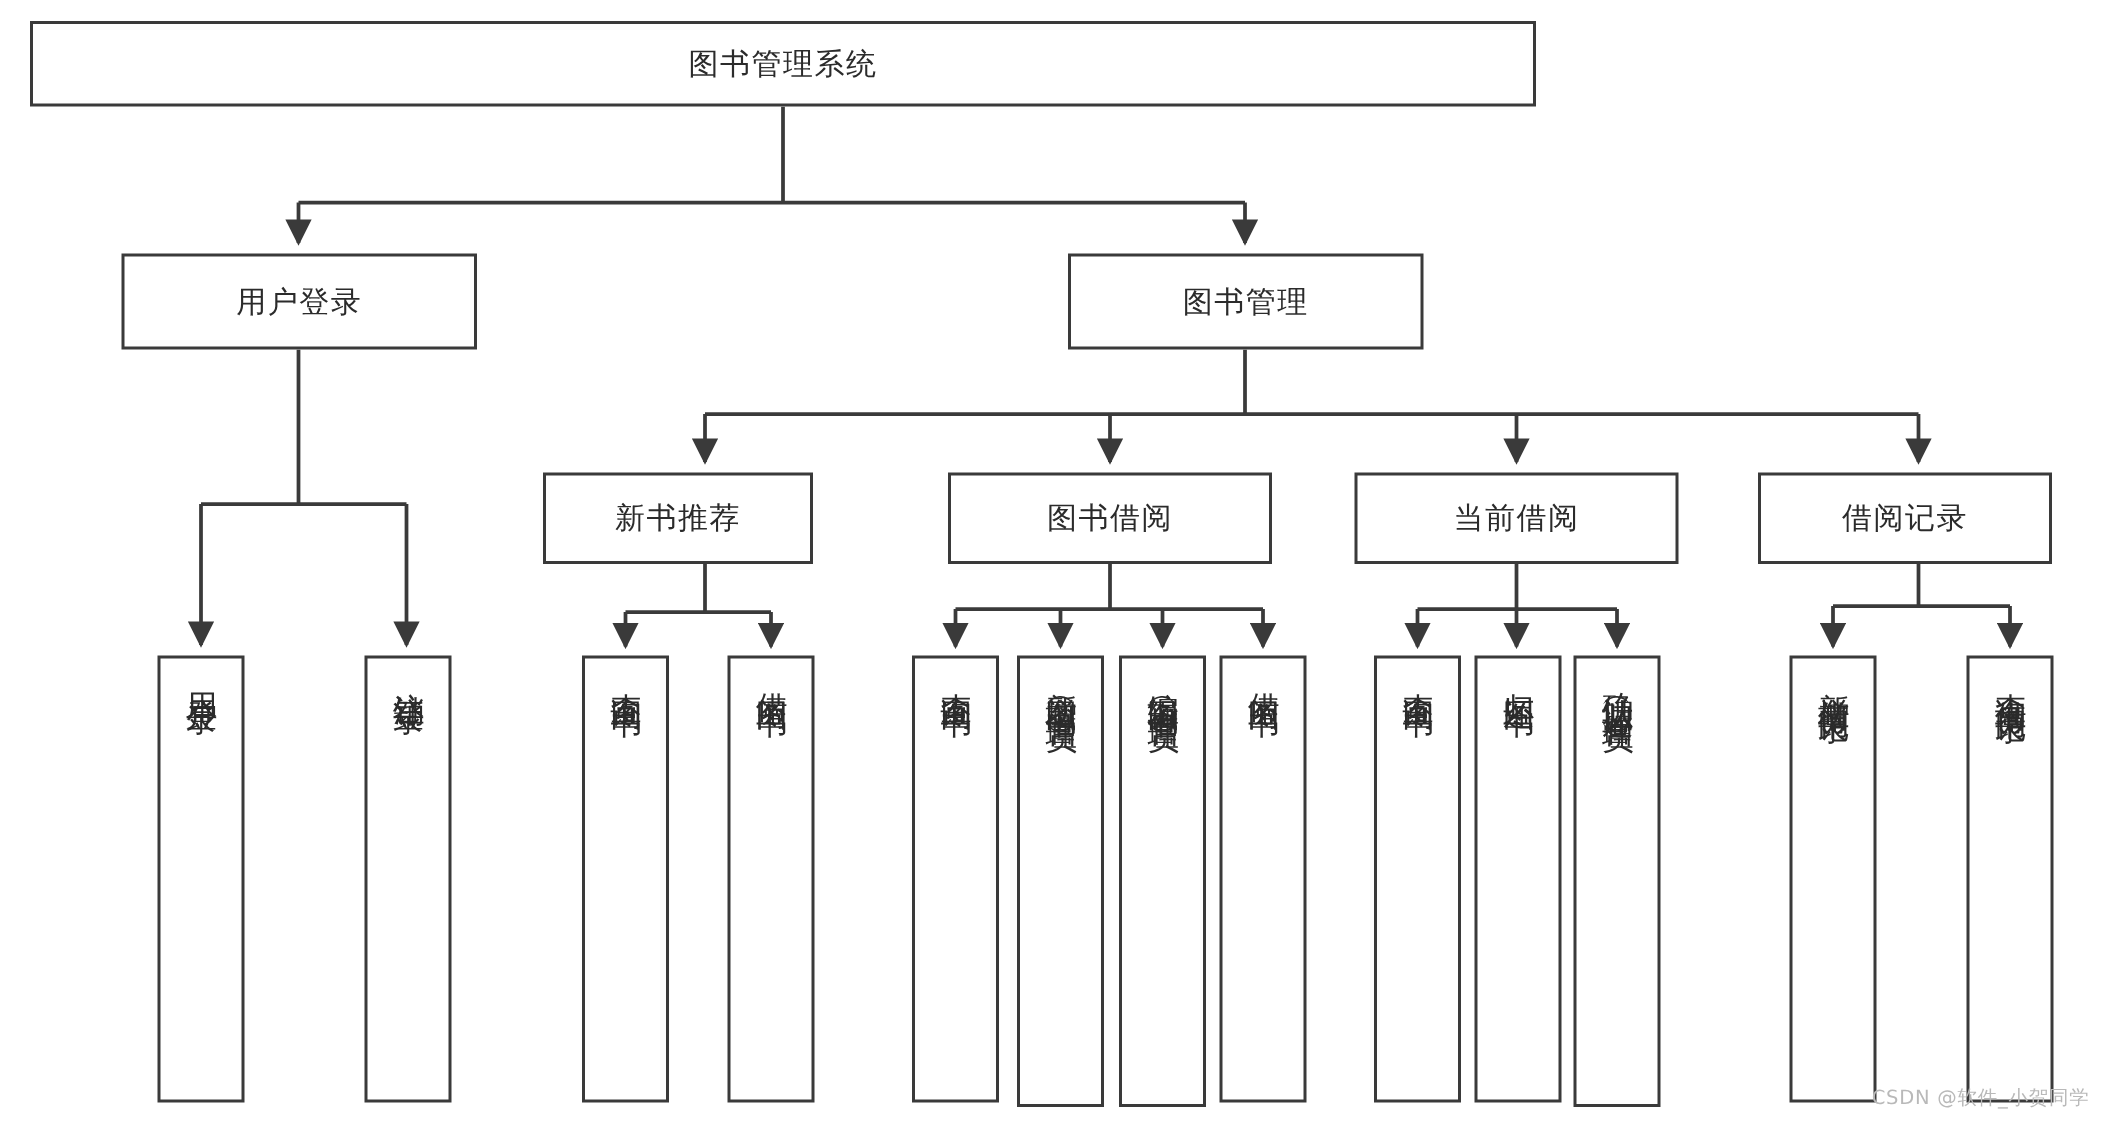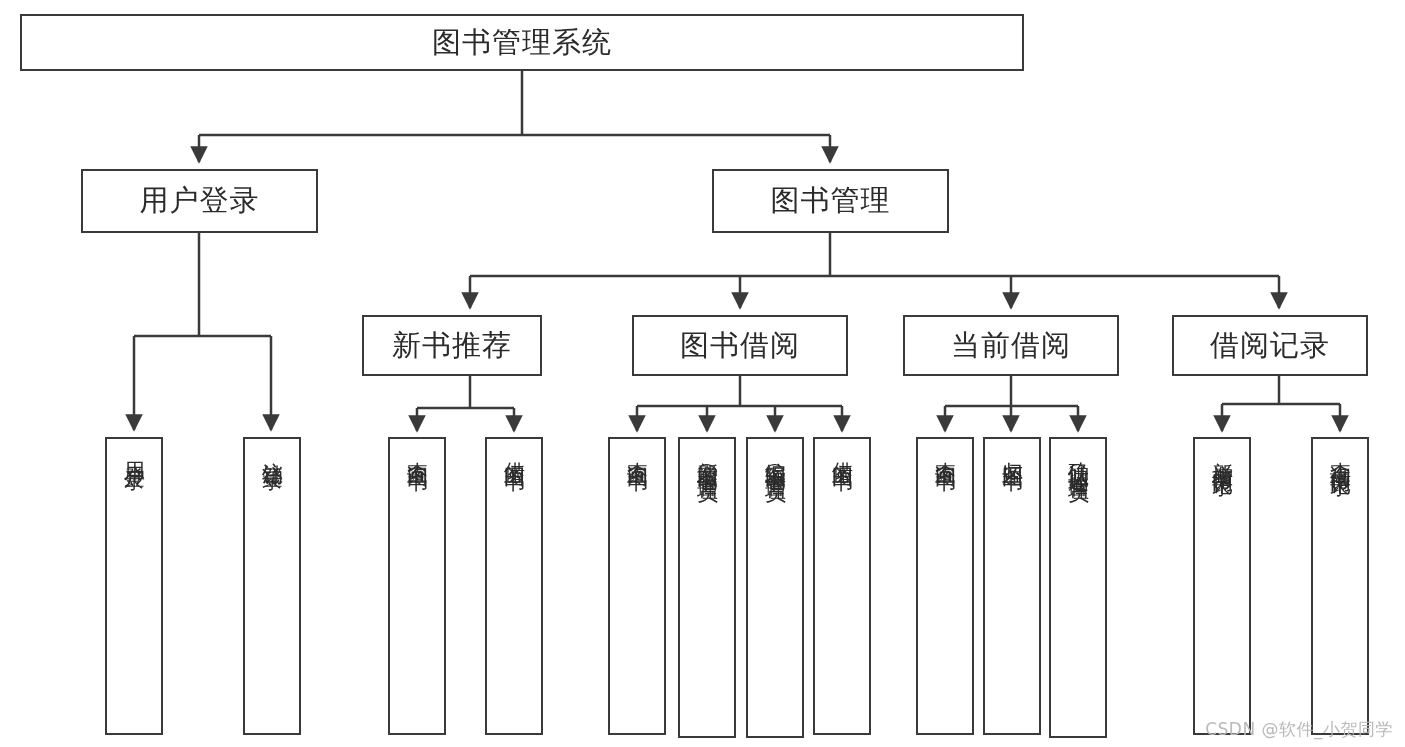--- a/index.html
+++ b/index.html
@@ -29,21 +29,21 @@
     position: absolute;
     box-sizing: border-box;
     background: #ffffff;
     border: 2px solid #3a3a3a;
     display: flex;
     align-items: center;
     justify-content: center;
     color: #2b2b2b;
   }
   .node.h {
-    font-size: 29px;
+    font-size: 20px;
     letter-spacing: 1px;
   }
   .node.v {
     writing-mode: vertical-rl;
     text-orientation: upright;
     font-size: 21px;
     letter-spacing: 3px;
     line-height: 1;
     justify-content: flex-start;
     padding-top: 6px;
@@ -51,21 +51,21 @@
   }
   .node.v .vtext {
     writing-mode: vertical-rl;
     text-orientation: upright;
     display: block;
   }
   .watermark {
     position: absolute;
     right: 12px;
     bottom: 6px;
-    font-size: 17px;
+    font-size: 13px;
     color: #b9b9b9;
     white-space: nowrap;
     letter-spacing: 0.5px;
     margin-top: 21px;
   }
 </style>
 </head>
 <body>
 
 <div id="canvas">

